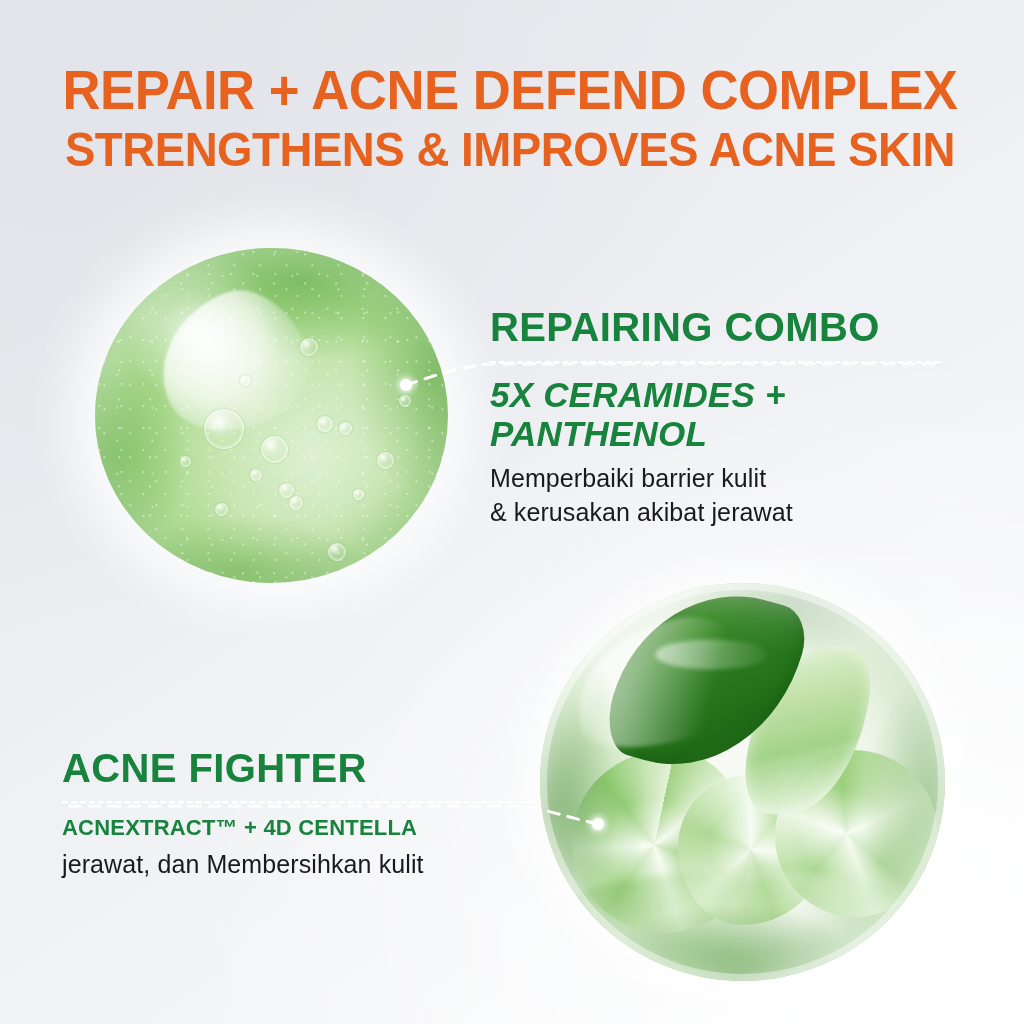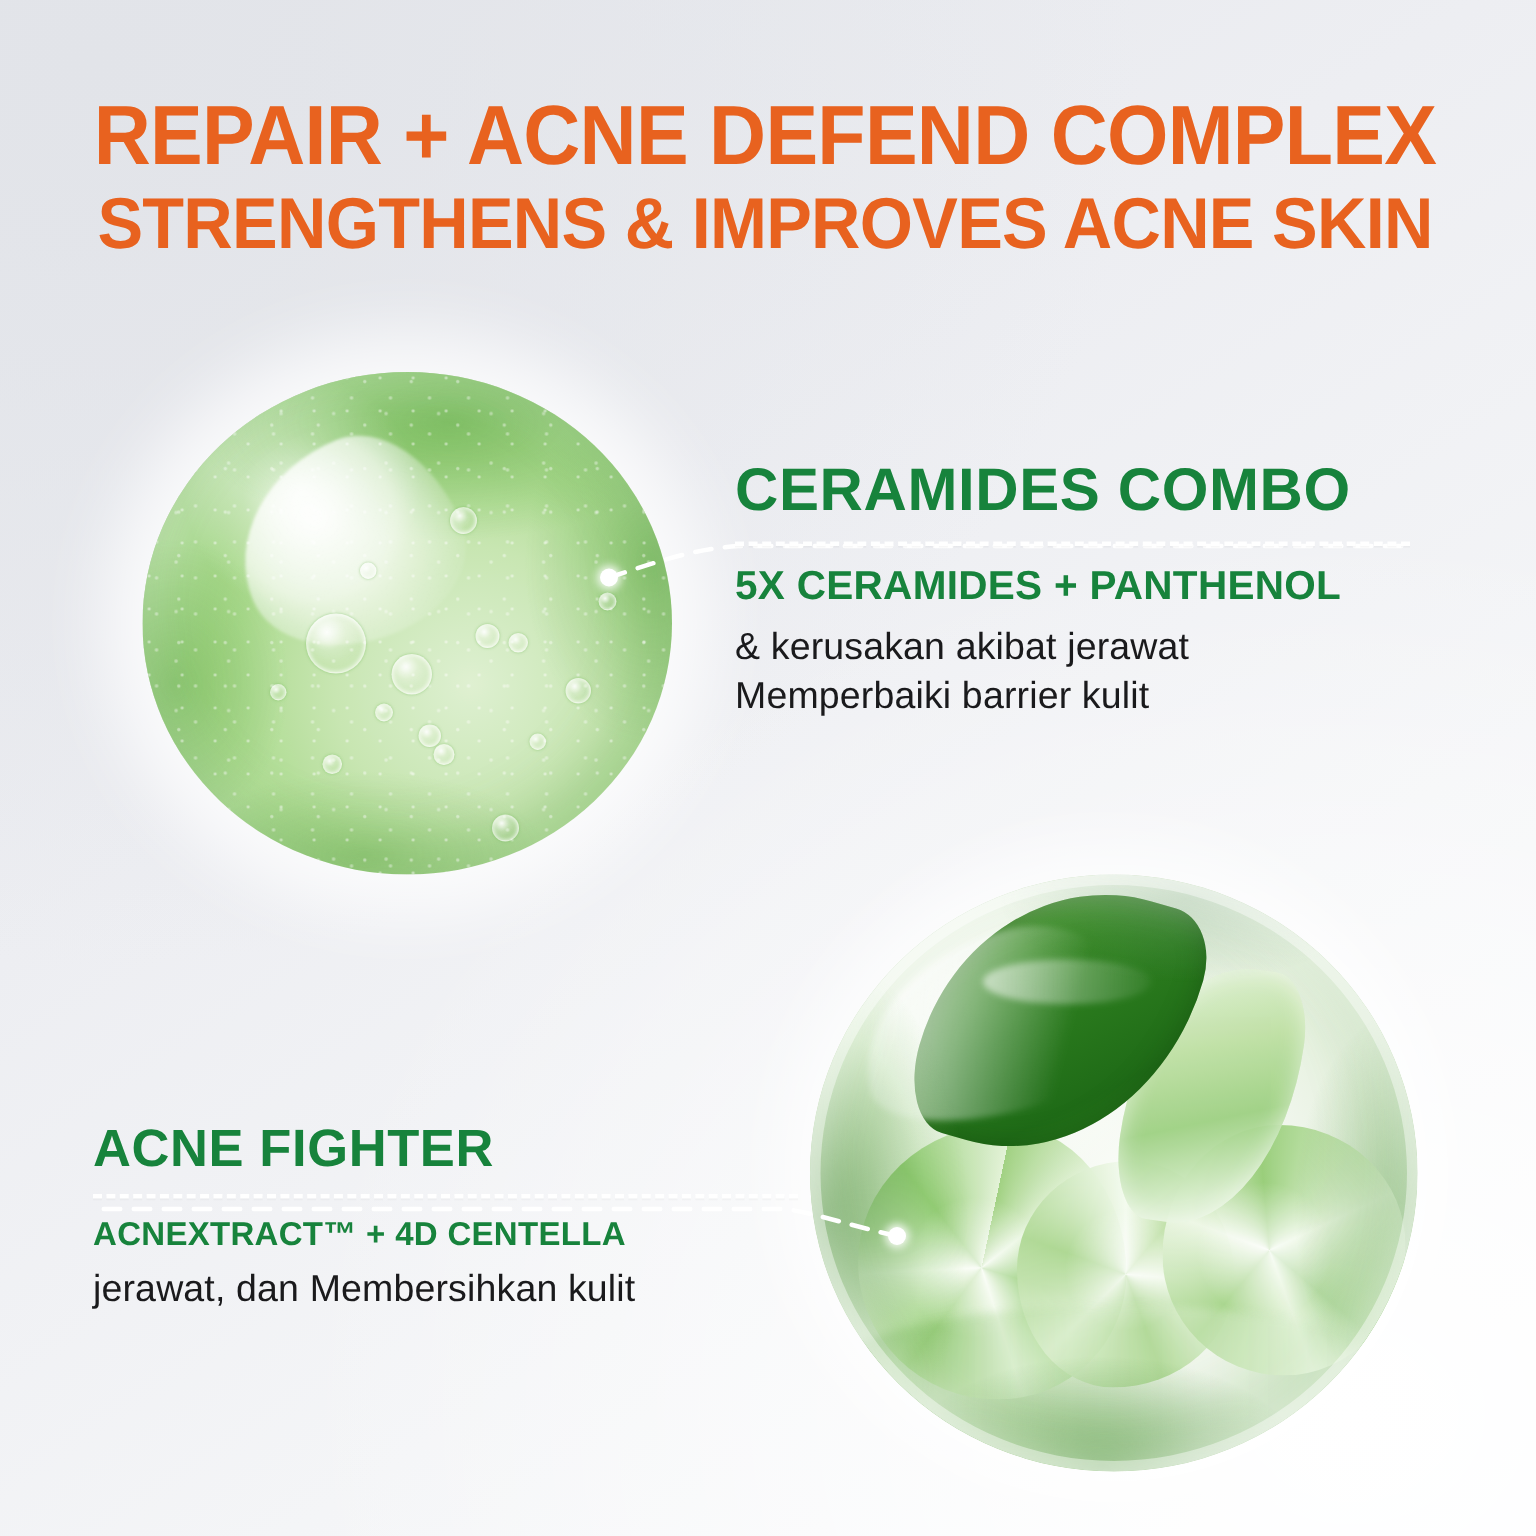--- a/index.html
+++ b/index.html
@@ -163,25 +163,25 @@
     font-weight:700;color:#17833c;letter-spacing:0.2px;line-height:1.1;
   }
   .info-desc{
     font-family:"Liberation Sans",sans-serif;
     font-weight:400;color:#1a1a1c;line-height:1.34;letter-spacing:0.1px;
   }
 
   #info-repair{left:490px;top:307px;width:450px;}
   #info-repair .info-title{font-size:40px;}
   #info-repair .divider{margin:14px 0 12px 0;width:450px;}
-  #info-repair .info-sub{font-size:27px;}
+  #info-repair .info-sub{font-size:35px;font-style:italic;}
   #info-repair .info-desc{font-size:25px;margin-top:9px;}
 
   #info-acne{left:62px;top:748px;width:470px;}
-  #info-acne .info-title{font-size:35px;}
+  #info-acne .info-title{font-size:40px;}
   #info-acne .divider{margin:13px 0 12px 0;width:470px;}
   #info-acne .info-sub{font-size:22px;}
   #info-acne .info-desc{font-size:25px;margin-top:8px;}
 
   
   .connector{position:absolute;left:0;top:0;width:1024px;height:1024px;pointer-events:none;}
   .dot{position:absolute;border-radius:50%;background:#ffffff;
        box-shadow:0 0 6px 2px rgba(255,255,255,0.85);}
 </style>
 </head>
@@ -227,26 +227,26 @@
   </div>
 
   <svg class="connector" viewBox="0 0 1024 1024">
     <path d="M 406 385 C 440 374 462 366 492 364 L 940 364" fill="none" stroke="#ffffff" stroke-width="3" stroke-dasharray="11 9" stroke-linecap="round"></path>
     <path d="M 598 824 C 570 818 548 810 524 806 L 62 806" fill="none" stroke="#ffffff" stroke-width="3" stroke-dasharray="11 9" stroke-linecap="round"></path>
   </svg>
   <div class="dot" style="left:400px;top:379px;width:12px;height:12px;"></div>
   <div class="dot" style="left:592px;top:818px;width:12px;height:12px;"></div>
 
   <div class="info" id="info-repair">
-    <div class="info-title">CERAMIDES COMBO</div>
+    <div class="info-title">REPAIRING COMBO</div>
     <div class="divider"></div>
     <div class="info-sub">5X CERAMIDES + PANTHENOL</div>
     <div class="info-desc">
+      <div>Memperbaiki barrier kulit</div>
       <div>&amp; kerusakan akibat jerawat</div>
-      <div>Memperbaiki barrier kulit</div>
     </div>
   </div>
 
   <div class="info" id="info-acne">
     <div class="info-title">ACNE FIGHTER</div>
     <div class="divider"></div>
     <div class="info-sub">ACNEXTRACT™ + 4D CENTELLA</div>
     <div class="info-desc">
       <div>jerawat, dan Membersihkan kulit</div>
     </div>

